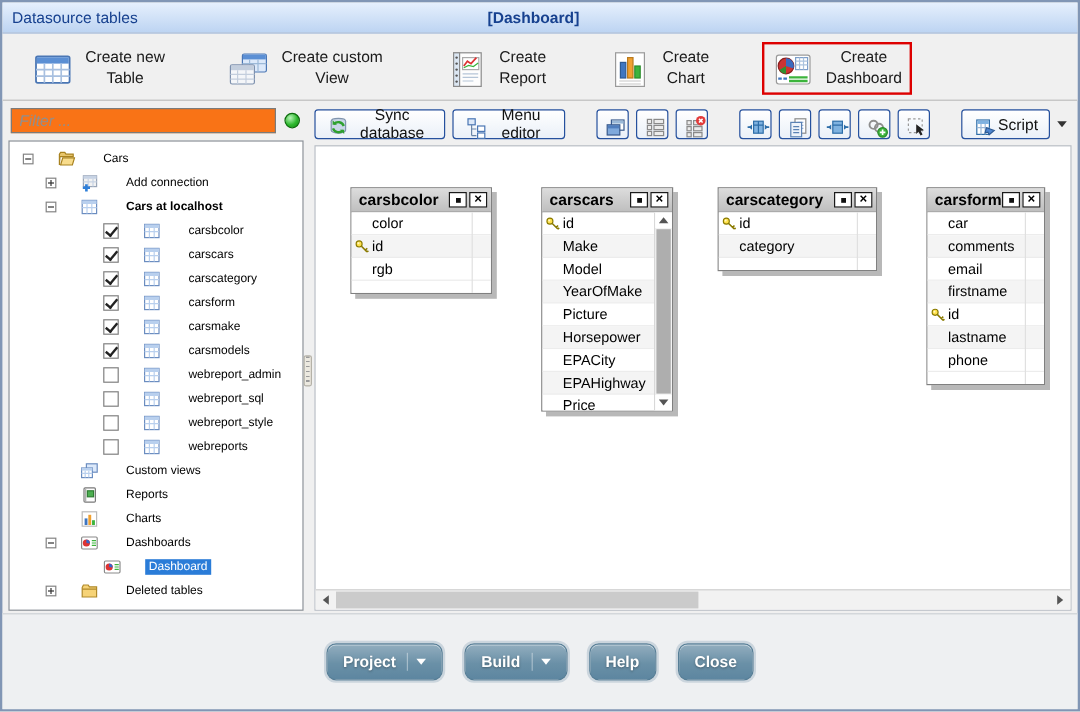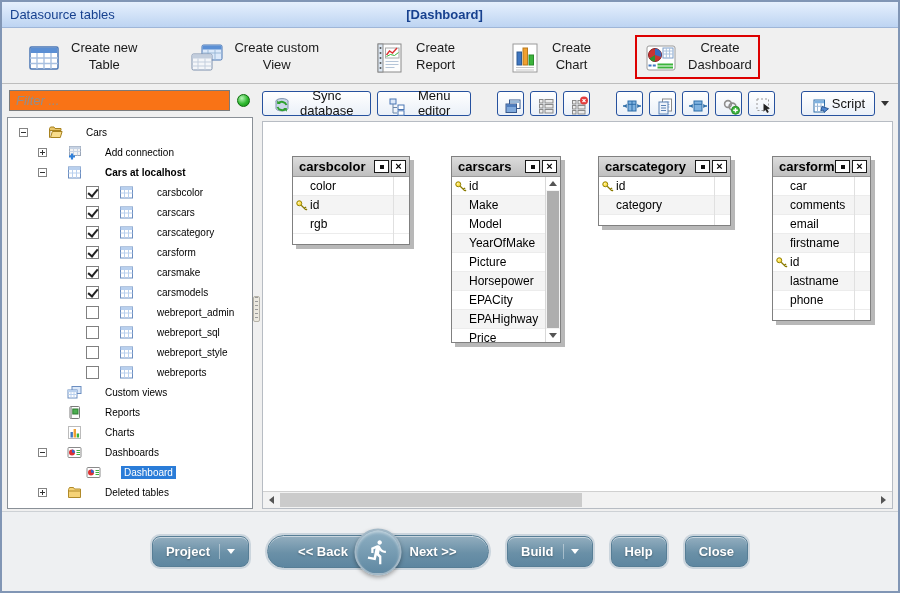--- a/index.html
+++ b/index.html
@@ -657,33 +657,20 @@
     </div>
 
   </div>
 
   <div class="footer">
     <button class="fbtn">
       <span>Project</span>
       <span class="split"></span>
         <span class="caret"></span>
     </button>
-    <div class="pill">
-      <span class="half">
-          <span>&lt;&lt; Back</span>
-        </span>
-      <span class="half">
-          <span>Next &gt;&gt;</span>
-        </span>
-      <span class="circle" id="runner">
-          <svg viewBox="0 0 24 24">
-            <path fill="#fff" d="M13.49 5.48c1.1 0 2-.9 2-2s-.9-2-2-2-2 .9-2 2 .9 2 2 2zm-3.6 13.9l1-4.4 2.1 2v6h2v-7.5l-2.1-2 .6-3c1.3 1.5 3.3 2.5 5.5 2.5v-2c-1.9 0-3.5-1-4.3-2.4l-1-1.6c-.4-.6-1-1-1.7-1-.3 0-.5.1-.8.1l-5.2 2.2v4.7h2v-3.4l1.8-.7-1.6 8.1-4.9-1-.4 2 7 1.4z"></path>
-          </svg>
-        </span>
-    </div>
     <button class="fbtn">
       <span>Build</span>
       <span class="split"></span>
         <span class="caret"></span>
     </button>
     <button class="fbtn">
       <span>Help</span>
     </button>
     <button class="fbtn">
       <span>Close</span>

